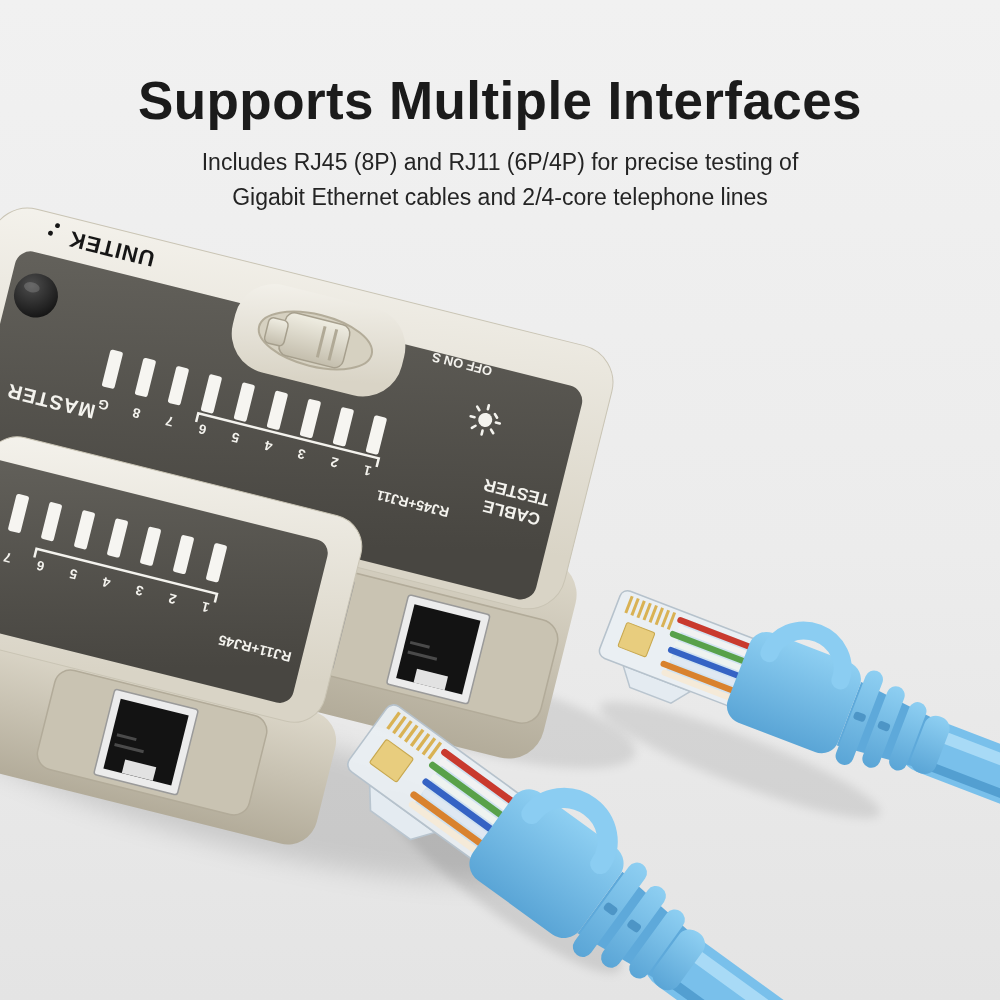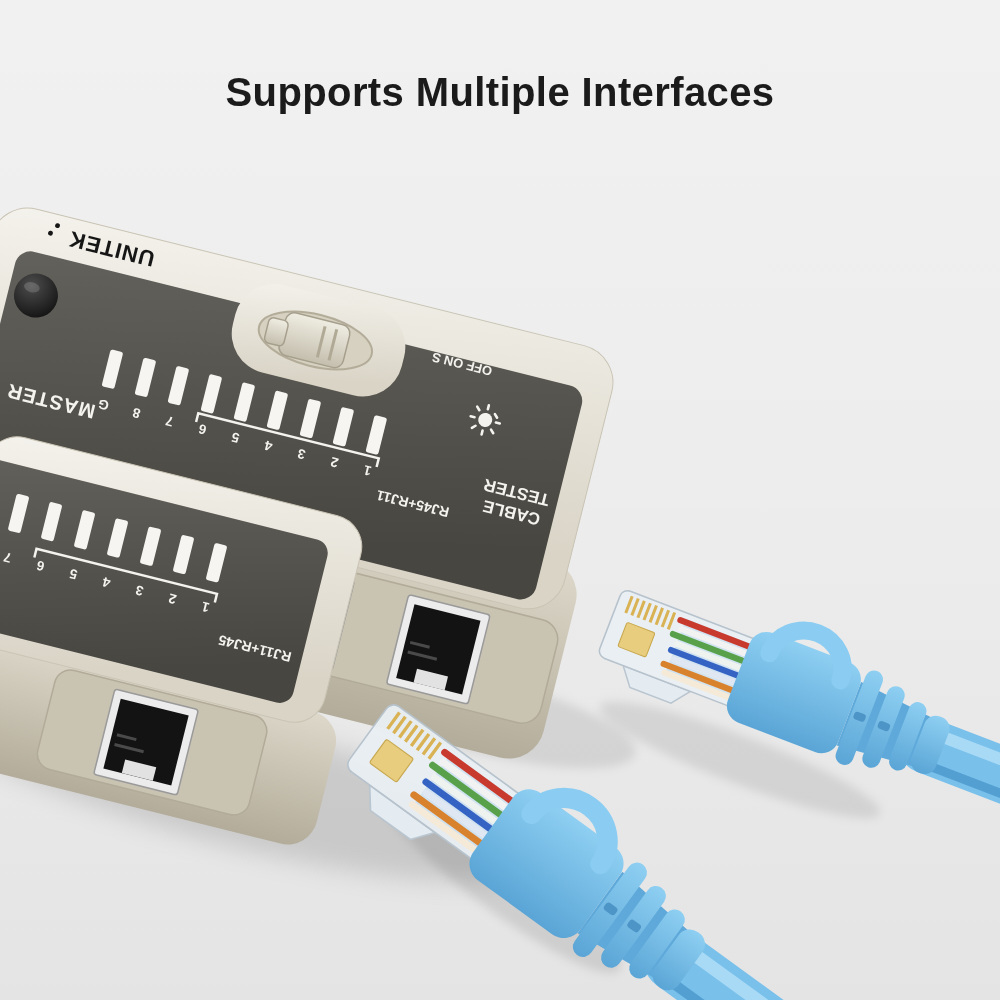--- a/index.html
+++ b/index.html
@@ -5,37 +5,41 @@
   html,body{margin:0;padding:0;}
   body{
     width:1000px;height:1000px;overflow:hidden;
     font-family:"Liberation Sans", sans-serif;
     background:#ededed;
   }
   .stage{position:relative;width:1000px;height:1000px;
     background:linear-gradient(180deg,#f1f1f1 0%,#ececec 55%,#e4e4e4 100%);}
   .header{position:absolute;top:70px;left:0;width:1000px;text-align:center;z-index:5;}
   .header h1{
-    margin:0;font-size:40px;font-weight:700;color:#1b1b1b;letter-spacing:.4px;
+    margin:0;font-size:53px;font-weight:700;color:#1b1b1b;letter-spacing:.4px;
   }
   .header .sub{
     margin-top:14px;font-size:23px;font-weight:400;color:#242424;line-height:1.5;
   }
   svg{position:absolute;top:0;left:0;}
   svg text{font-family:"Liberation Sans", sans-serif;}
   .panel-text{fill:#f4f3ee;font-weight:700;}
   .brand-text{fill:#161616;font-weight:700;}
 </style>
 </head>
 <body>
 
 <div class="stage">
 
   <div class="header">
     <h1>Supports Multiple Interfaces</h1>
+    <div class="sub">
+      <span>Includes RJ45 (8P) and RJ11 (6P/4P) for precise testing of</span><br>
+      <span>Gigabit Ethernet cables and 2/4-core telephone lines</span>
+    </div>
   </div>
 
   <svg width="1000" height="1000" viewBox="0 0 1000 1000">
     <defs>
       <linearGradient id="topFace" x1="0" y1="0" x2="0.35" y2="1">
         <stop offset="0" stop-color="#f4f2ec"></stop>
           <stop offset="1" stop-color="#d9d4c6"></stop>
       </linearGradient>
       <linearGradient id="frontFace" x1="0" y1="0" x2="0" y2="1">
         <stop offset="0" stop-color="#ddd8ca"></stop>

